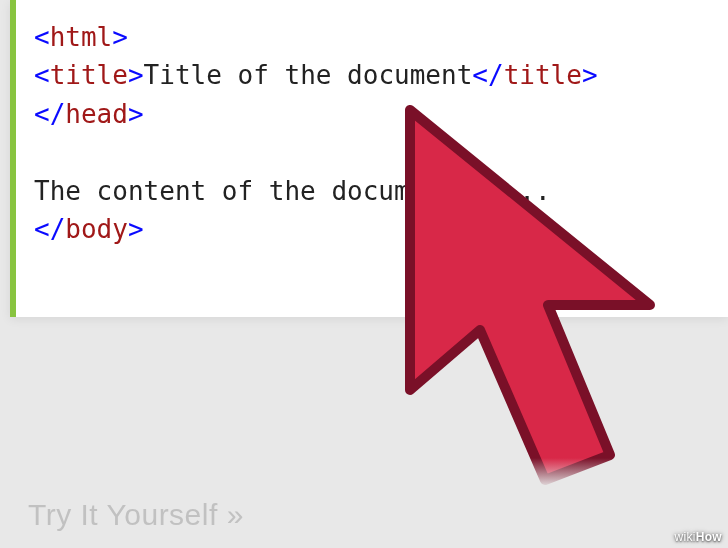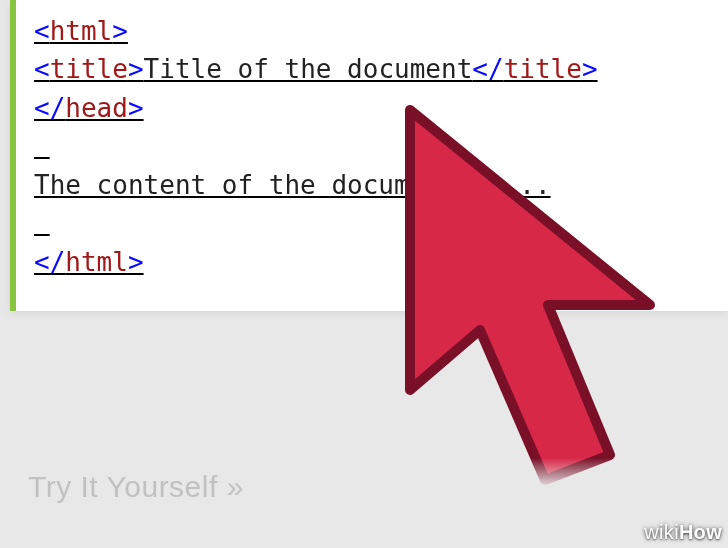--- a/index.html
+++ b/index.html
@@ -11,23 +11,22 @@
       position: relative;
       overflow: hidden;
     }
     .code-panel {
       position: absolute;
       top: 0;
       left: 10px;
       right: 0;
       background: #ffffff;
       border-left: 6px solid #88c440;
-      padding: 12px 24px 30px 18px;
+      padding: 18px 24px 30px 18px;
       box-shadow: 0 2px 10px rgba(0,0,0,0.08);
-      text-decoration: underline;
     }
     .code-line {
       font-size: 26px;
       line-height: 1.48;
       white-space: pre;
       color: #222;
       font-weight: 500;
     }
     .tag-bracket { color: #0a0aff; }
     .tag-name { color: #a01818; }
@@ -43,52 +42,52 @@
     .bottom-bar {
       position: absolute;
       bottom: 0;
       left: 0;
       right: 0;
       height: 90px;
       background: linear-gradient(to bottom, rgba(232,232,232,0.0), rgba(232,232,232,0.9) 30%, rgba(232,232,232,1));
     }
     .ghost-text {
       position: absolute;
-      bottom: 44px;
+      bottom: 16px;
       left: 28px;
       font-family: "Helvetica Neue", Arial, sans-serif;
       font-size: 30px;
       font-weight: 400;
       color: rgba(120,120,120,0.35);
       letter-spacing: 0.5px;
     }
     .watermark {
       position: absolute;
       bottom: 4px;
       right: 6px;
       font-family: "Arial", sans-serif;
-      font-size: 20px;
+      font-size: 12px;
       color: #ffffff;
       text-shadow: 0 0 4px rgba(0,0,0,0.6), 0 1px 2px rgba(0,0,0,0.5);
       letter-spacing: 0.3px;
     }
     .watermark .how { font-weight: 700; }
   </style>
 </head>
 <body>
 
 <div class="code-panel">
   <div id="code-container">
       <div class="code-line"><span class="tag-bracket">&lt;</span><span class="tag-name">html</span><span class="tag-bracket">&gt;</span></div>
       <div class="code-line"><span class="tag-bracket">&lt;</span><span class="tag-name">title</span><span class="tag-bracket">&gt;</span><span class="text-content">Title of the document</span><span class="tag-bracket">&lt;/</span><span class="tag-name">title</span><span class="tag-bracket">&gt;</span></div>
       <div class="code-line"><span class="tag-bracket">&lt;/</span><span class="tag-name">head</span><span class="tag-bracket">&gt;</span></div>
       <div class="code-line">&nbsp;</div>
       <div class="code-line"><span class="text-content">The content of the document......</span></div>
+      <div class="code-line"><span class="tag-bracket">&lt;/</span><span class="tag-name">body</span><span class="tag-bracket">&gt;</span></div>
       <div class="code-line">&nbsp;</div>
-      <div class="code-line"><span class="tag-bracket">&lt;/</span><span class="tag-name">html</span><span class="tag-bracket">&gt;</span></div>
     </div>
 </div>
 
 <svg class="cursor-arrow" viewBox="0 0 320 420">
   <path d="M 40 20
            L 40 300
            L 110 240
            L 175 390
            L 240 365
            L 178 215

